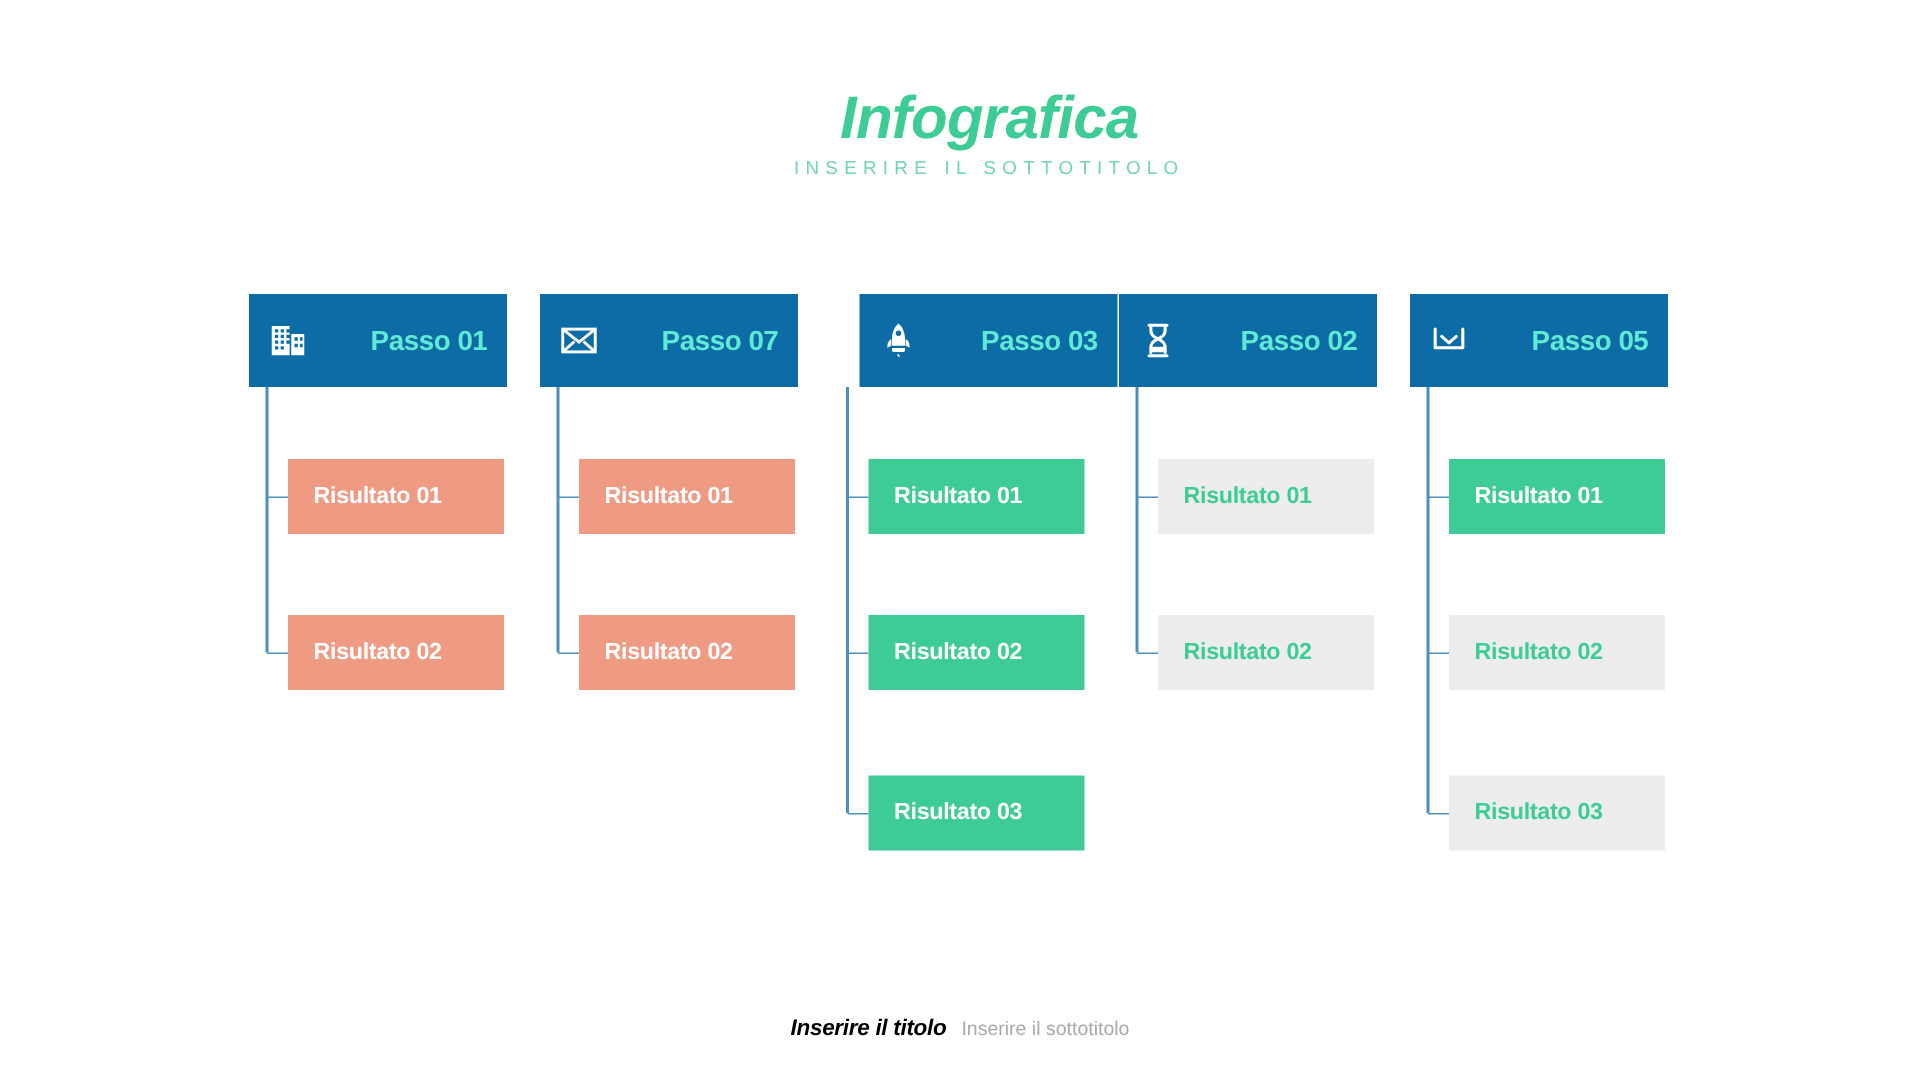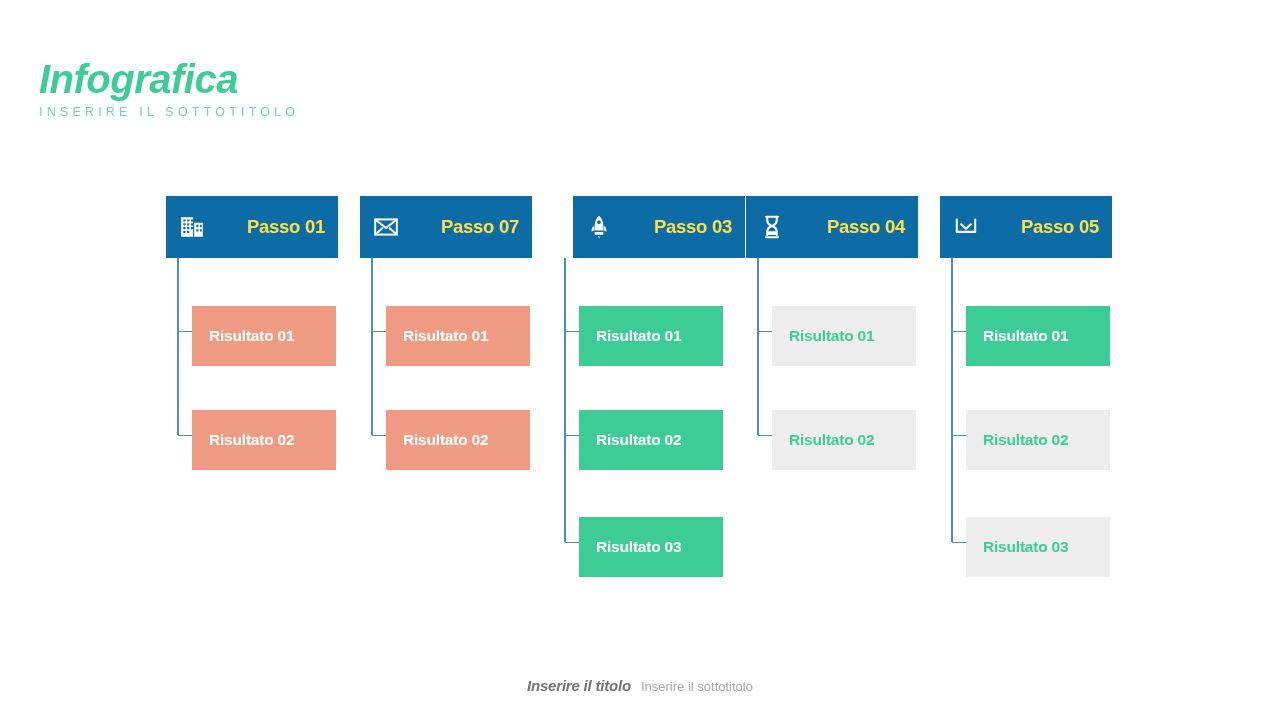--- a/index.html
+++ b/index.html
@@ -15,21 +15,21 @@
     font-family: "Liberation Sans", sans-serif;
     position: relative;
   }
 
   
   .title-block {
     position: absolute;
     left: 0;
     top: 58px;
     width: 1280px;
-    text-align: left;
+    text-align: center;
     padding-left: 39px;
   }
 
   .main-title {
     font-size: 40px;
     font-weight: bold;
     font-style: italic;
     color: #3ecc96;
     letter-spacing: -0.5px;
     line-height: 1.05;
@@ -76,21 +76,21 @@
     height: 26px;
     display: flex;
     align-items: center;
     justify-content: center;
     flex: none;
   }
 
   .col-head .icon svg { display: block; }
 
   .col-head-label {
-    color: #fde047;
+    color: #5eead4;
     font-size: 18.5px;
     font-weight: bold;
     letter-spacing: -0.3px;
     white-space: nowrap;
     margin-left: 32px;
   }
 
   
   .spine {
     position: absolute;
@@ -105,21 +105,21 @@
     position: absolute;
     left: 26px;
     top: 62px;
     width: 144px;
   }
 
   .result {
     position: absolute;
     left: 0;
     width: 144px;
-    height: 60px;
+    height: 50px;
     display: flex;
     align-items: center;
     padding-left: 17px;
     font-size: 15.5px;
     font-weight: bold;
     letter-spacing: -0.2px;
     white-space: nowrap;
   }
 
   
@@ -146,21 +146,21 @@
     display: flex;
     align-items: baseline;
     justify-content: center;
     gap: 10px;
   }
 
   .footer-title {
     font-size: 15px;
     font-weight: bold;
     font-style: italic;
-    color: #737373;
+    color: #000000;
     letter-spacing: -0.2px;
   }
 
   .footer-subtitle {
     font-size: 13px;
     font-weight: 400;
     color: #a9a9a9;
   }
 </style>
 </head>
@@ -226,21 +226,21 @@
     <div class="column" style="left: 580px;">
       <div class="col-head">
         <span class="icon">
           <svg width="26" height="26" viewBox="0 0 24 24" fill="none" stroke="#ffffff" stroke-width="1.9" stroke-linecap="round" stroke-linejoin="round">
             <path d="M6.5 2.6h11M6.5 21.4h11"></path>
             <path d="M7.6 2.6v3.1c0 2 1.3 3.7 3 4.6l1.4.7-1.4.7c-1.7.9-3 2.6-3 4.6v3.1"></path>
             <path d="M16.4 2.6v3.1c0 2-1.3 3.7-3 4.6l-1.4.7 1.4.7c1.7.9 3 2.6 3 4.6v3.1"></path>
             <path d="M9.2 17.6h5.6" stroke-width="3.4"></path>
           </svg>
         </span>
-        <span class="col-head-label">Passo 04</span>
+        <span class="col-head-label">Passo 02</span>
       </div>
       <div class="spine" style="height: 177px;"></div>
       <div class="results">
         <div class="result gray" style="top: 48px;">Risultato 01</div>
         <div class="result gray" style="top: 152px;">Risultato 02</div>
       </div>
     </div>
     <div class="column" style="left: 774px;">
       <div class="col-head">
         <span class="icon">

